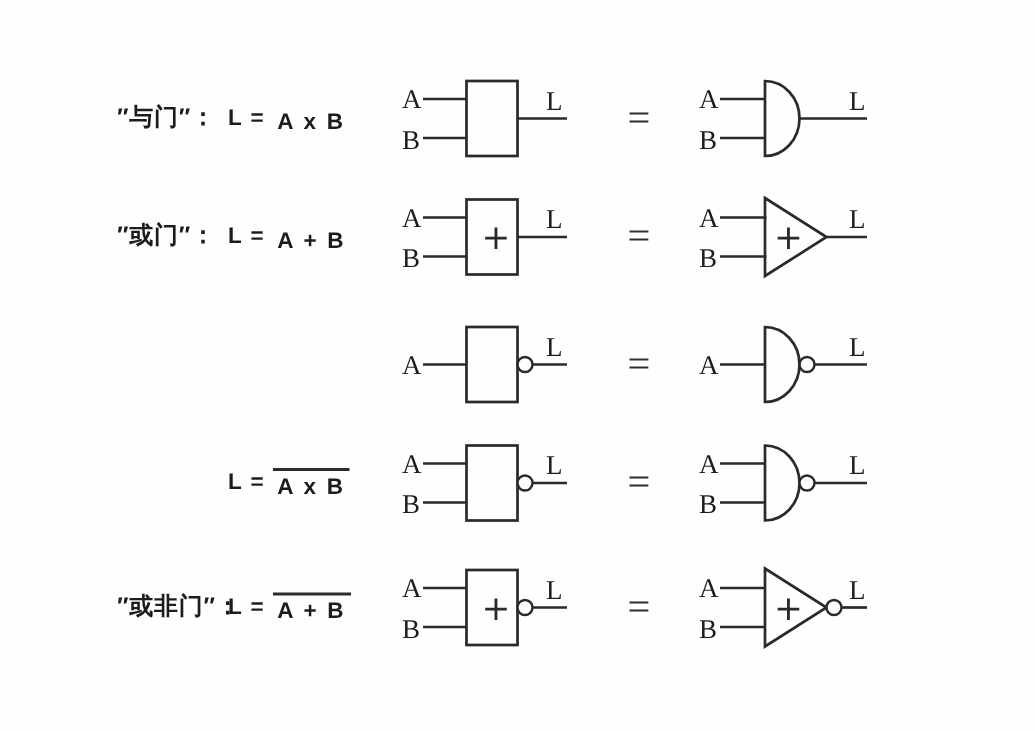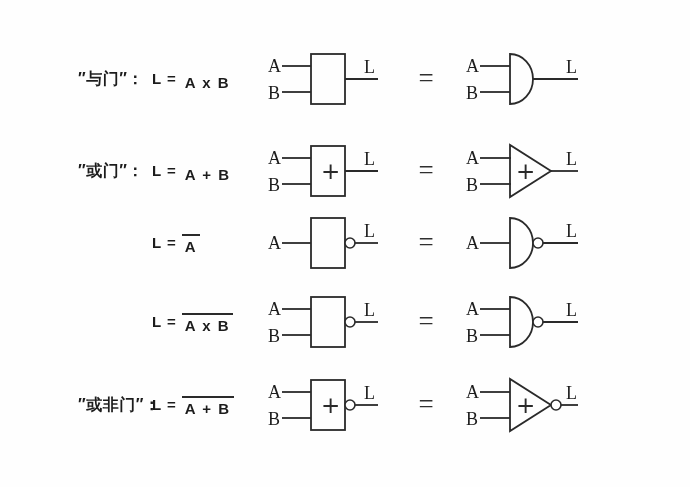--- a/index.html
+++ b/index.html
@@ -7,21 +7,21 @@
     width:690px;height:487px;
     background:#fefefe;
     font-family:"Liberation Sans", sans-serif;
     color:#1c1c1c;
     overflow:hidden;
     position:relative;
   }
   .canvas{position:absolute;left:0;top:0;width:690px;height:437px;background:#fefefe;}
   .row{position:absolute;left:0;width:690px;height:70px;}
   .row-and {top:44px;}
-  .row-or  {top:136px;}
+  .row-or  {top:123px;}
   .row-not {top:208px;}
   .row-nand{top:287px;}
   .row-nor {top:370px;}
 
   .gate-name{
     position:absolute;left:78px;top:0;height:70px;line-height:70px;
     font-size:16px;font-weight:700;letter-spacing:0.5px;white-space:nowrap;
   }
   .formula{
     position:absolute;left:152px;top:0;height:70px;line-height:70px;
@@ -102,21 +102,20 @@
       <line x1="20" y1="22" x2="51" y2="22" stroke="#2a2a2a" stroke-width="1.8"></line>
       <line x1="20" y1="48" x2="51" y2="48" stroke="#2a2a2a" stroke-width="1.8"></line>
       <path d="M50,9 L50,61 L91,35 Z" fill="none" stroke="#2a2a2a" stroke-width="1.8"></path>
       <text class="plus" x="56" y="43">+</text>
       <line x1="91" y1="35" x2="118" y2="35" stroke="#2a2a2a" stroke-width="1.8"></line>
       <text class="sig" x="106" y="29">L</text>
     </svg>
   </div>
 
   <div class="row row-not">
-    <span class="formula"><span class="lhs">L =</span><span class="expr ov">A</span></span>
 
     <svg class="sym iec" width="130" height="70" viewBox="0 0 130 70">
       <text class="sig" x="6" y="41">A</text>
       <line x1="20" y1="35" x2="49" y2="35" stroke="#2a2a2a" stroke-width="1.8"></line>
       <rect x="49" y="10" width="34" height="50" fill="none" stroke="#2a2a2a" stroke-width="1.8"></rect>
       <circle cx="88" cy="35" r="5" fill="#fefefe" stroke="#2a2a2a" stroke-width="1.6"></circle>
       <line x1="93" y1="35" x2="116" y2="35" stroke="#2a2a2a" stroke-width="1.8"></line>
       <text class="sig" x="102" y="29">L</text>
     </svg>
 

